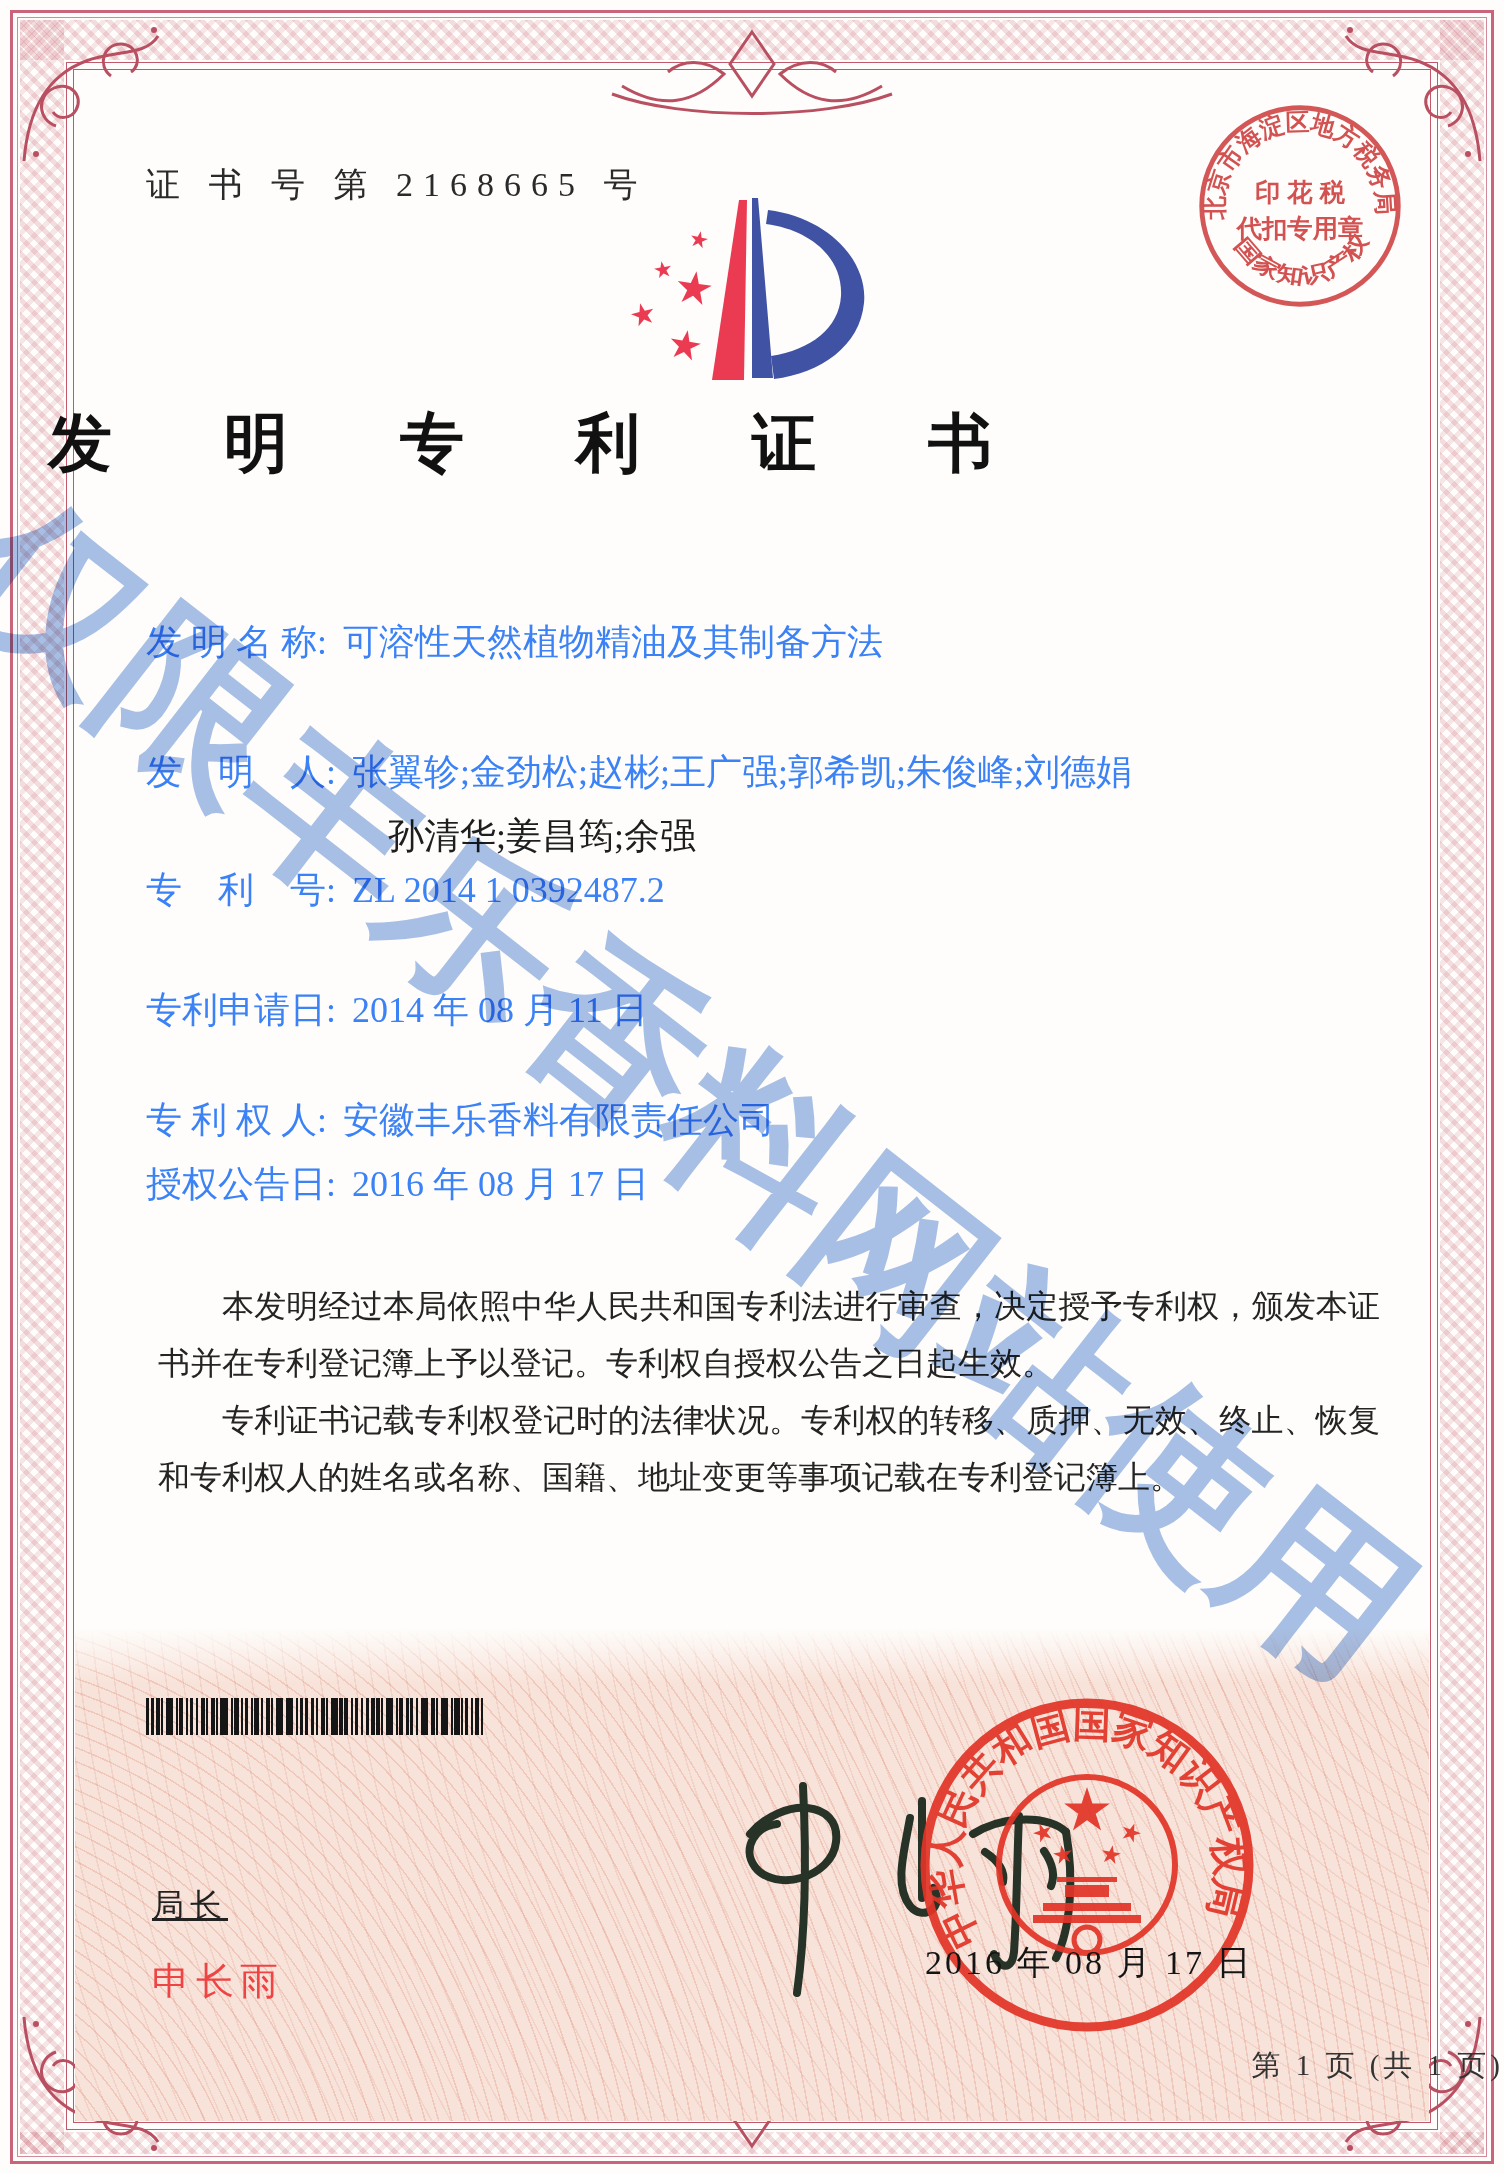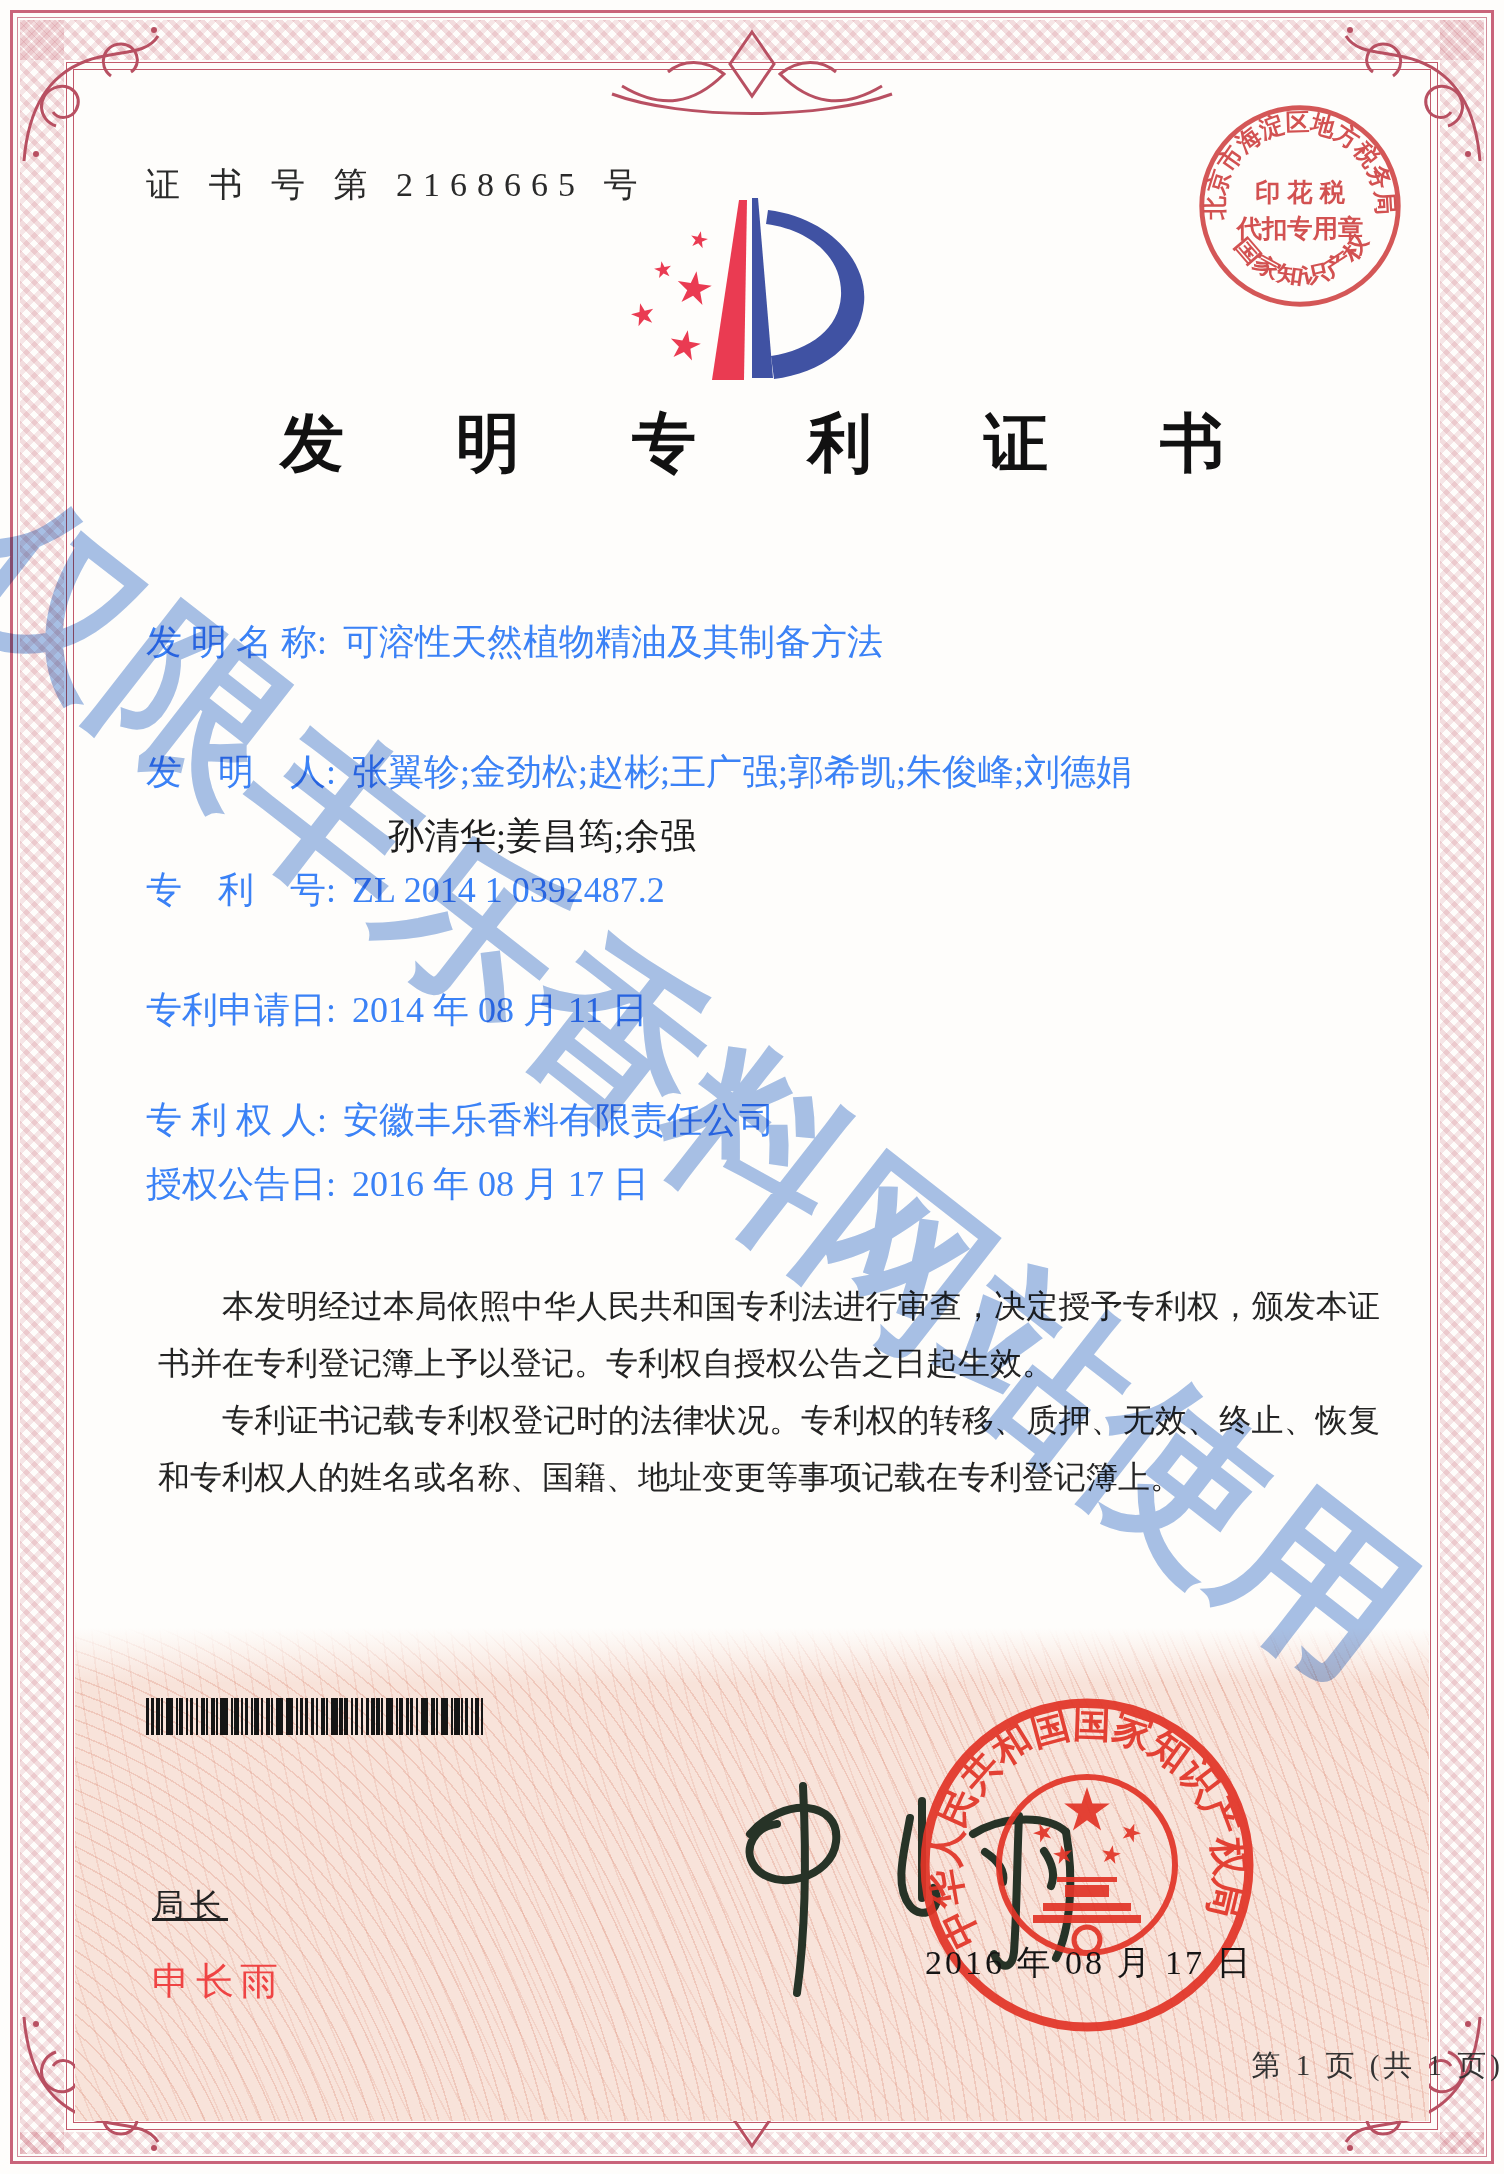--- a/index.html
+++ b/index.html
@@ -27,21 +27,21 @@
   .corner.bl{left:16px;bottom:12px;transform:scaleY(-1);}
   .corner.br{right:16px;bottom:12px;transform:scale(-1,-1);}
   .center-orn{position:absolute;left:602px;width:300px;height:110px;}
   .center-orn.top{top:14px;}
   .center-orn.bottom{bottom:10px;transform:scaleY(-1);}
 
   
   .cert-no{position:absolute;left:146px;top:162px;font-size:34px;letter-spacing:10px;color:#2a2a2a;text-align:center;}
   .tax-stamp{position:absolute;left:1193px;top:99px;width:214px;height:214px;opacity:.92;}
   .logo{position:absolute;left:596px;top:178px;width:300px;height:230px;}
-  .title{position:absolute;left:0;right:0;top:400px;text-align:center;font-size:64px;font-weight:600;
+  .title{position:absolute;left:0;right:0;top:400px;font-size:64px;font-weight:600;
          letter-spacing:48px;text-indent:48px;color:#111;}
 
   
   .row{position:absolute;left:146px;font-size:36px;white-space:nowrap;color:#3b82f6;}
   .row .lab{display:inline-block;}
   .row .val{margin-left:16px;}
   .row2{position:absolute;left:388px;font-size:36px;color:#1e1e1e;}
 
   
   .body-text{position:absolute;left:146px;width:1222px;top:1278px;font-size:32px;line-height:57px;

